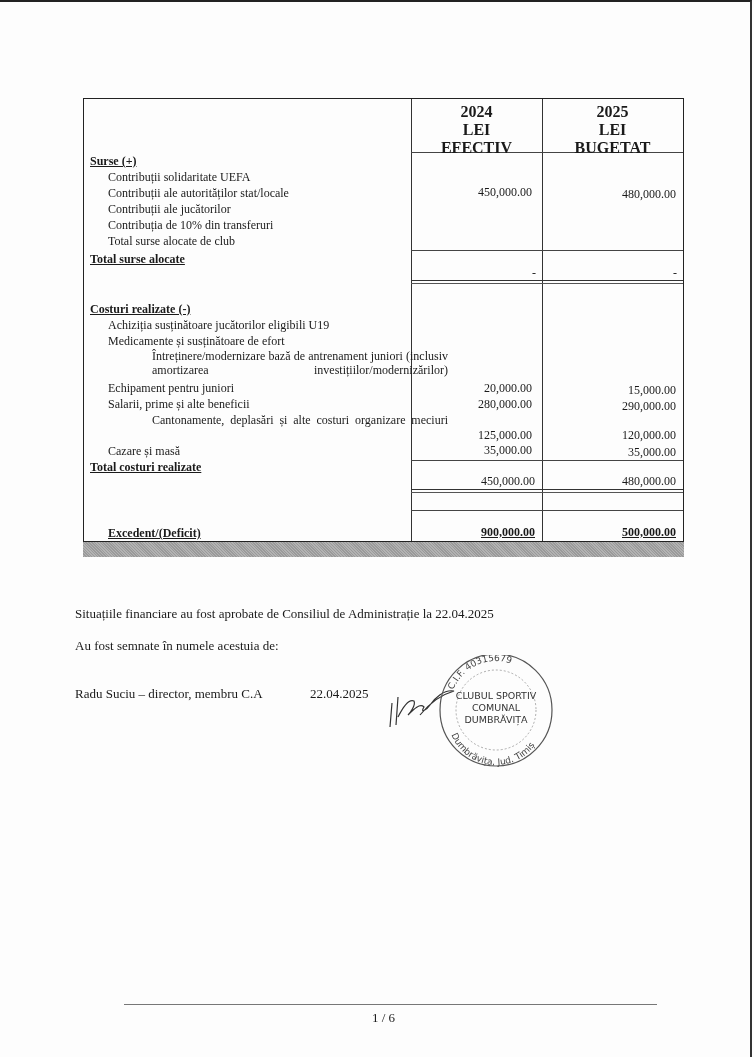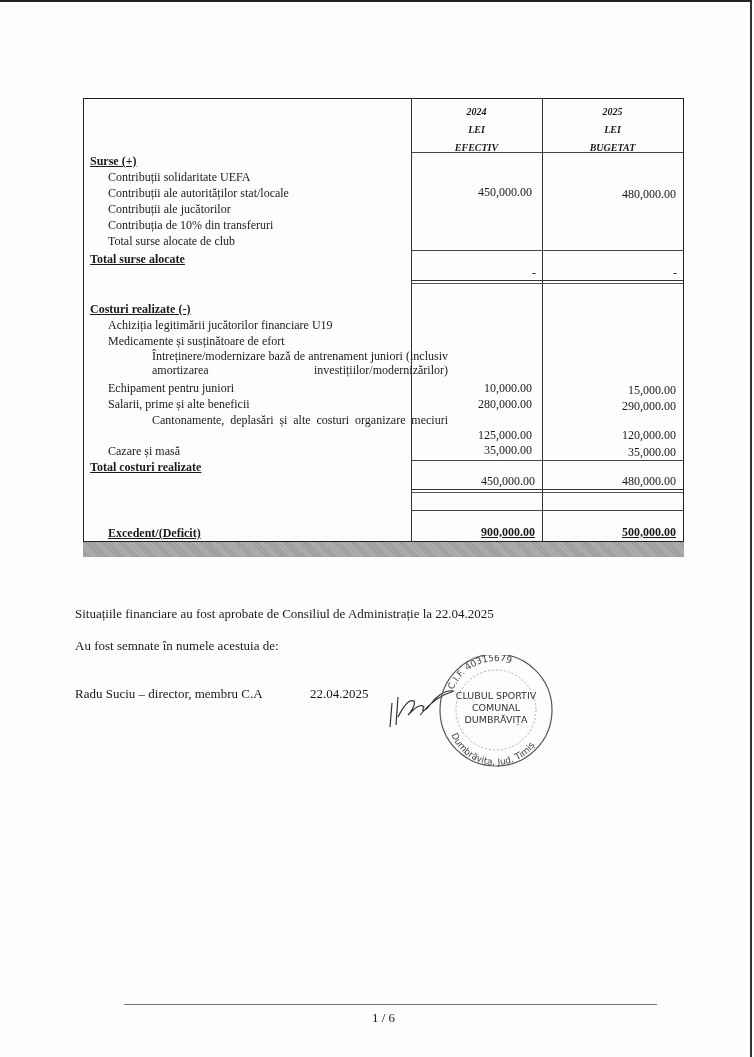--- a/index.html
+++ b/index.html
@@ -20,21 +20,21 @@
   }
   .vline { position: absolute; top: 0; bottom: 0; width: 0; border-left: 1.5px solid #333; }
   .hline { position: absolute; height: 0; border-top: 1.3px solid #444; }
   .dline { position: absolute; height: 2px; border-top: 1px solid #333; border-bottom: 1px solid #555; }
   .shade {
     position: absolute; left: 83px; top: 542px; width: 601px; height: 15px;
     background: repeating-linear-gradient(45deg, #9a9a9a 0 1px, #b2b2b2 1px 2px);
   }
   .txt { position: absolute; font-size: 12px; line-height: 14px; white-space: nowrap; }
   .b { font-weight: bold; text-decoration: underline; }
-  .hdr { position: absolute; font-size: 10px; font-weight: bold; text-align: center; line-height: 18px; font-style: italic; }
+  .hdr { position: absolute; font-size: 16px; font-weight: bold; text-align: center; line-height: 18px; }
   .num { position: absolute; font-size: 12px; line-height: 14px; text-align: center; white-space: nowrap; }
   .just { white-space: normal; text-align: justify; text-align-last: justify; width: 296px; margin-left: 44px; }
   .foot { position: absolute; font-size: 13px; line-height: 16px; white-space: nowrap; }
   .footer-rule { position: absolute; left: 124px; top: 1004px; width: 533px; border-top: 1px solid #777; }
   .pagenum { position: absolute; left: 372px; top: 1010px; font-size: 13px; }
   .stamp { position: absolute; left: 380px; top: 655px; width: 180px; height: 120px; }
 </style>
 </head>
 <body>
 
@@ -70,30 +70,30 @@
 <div class="txt" style="left:108px; top:218px">Contribuția de 10% din transferuri</div>
 <div class="txt" style="left:108px; top:234px">Total surse alocate de club</div>
 <div class="txt b" style="left:90px; top:252px">Total surse alocate</div>
 
 <div class="num" style="right:222px; top:185px">450,000.00</div>
 <div class="num" style="right:78px; top:187px">480,000.00</div>
 <div class="num" style="right:218px; top:266px">-</div>
 <div class="num" style="right:77px; top:266px">-</div>
 
 <div class="txt b" style="left:90px; top:302px">Costuri realizate (-)</div>
-<div class="txt" style="left:108px; top:318px">Achiziția legitimării jucătorilor financiare U19</div>
+<div class="txt" style="left:108px; top:318px">Achiziția susținătoare jucătorilor eligibili U19</div>
 <div class="txt" style="left:108px; top:334px">Medicamente și susținătoare de efort</div>
 <div class="txt just" style="left:108px; top:349px">Întreținere/modernizare bază de antrenament juniori (inclusiv amortizarea investițiilor/modernizărilor)</div>
 <div class="txt" style="left:108px; top:381px">Echipament pentru juniori</div>
 <div class="txt" style="left:108px; top:397px">Salarii, prime și alte beneficii</div>
 <div class="txt just" style="left:108px; top:413px">Cantonamente, deplasări și alte costuri organizare meciuri</div>
 <div class="txt" style="left:108px; top:444px">Cazare și masă</div>
 <div class="txt b" style="left:90px; top:460px">Total costuri realizate</div>
 
-<div class="num" style="right:222px; top:381px">10,000.00</div>
+<div class="num" style="right:222px; top:381px">20,000.00</div>
 <div class="num" style="right:78px; top:383px">15,000.00</div>
 <div class="num" style="right:222px; top:397px">280,000.00</div>
 <div class="num" style="right:78px; top:399px">290,000.00</div>
 <div class="num" style="right:222px; top:428px">125,000.00</div>
 <div class="num" style="right:78px; top:428px">120,000.00</div>
 <div class="num" style="right:222px; top:443px">35,000.00</div>
 <div class="num" style="right:78px; top:445px">35,000.00</div>
 <div class="num" style="right:219px; top:474px">450,000.00</div>
 <div class="num" style="right:78px; top:474px">480,000.00</div>
 

